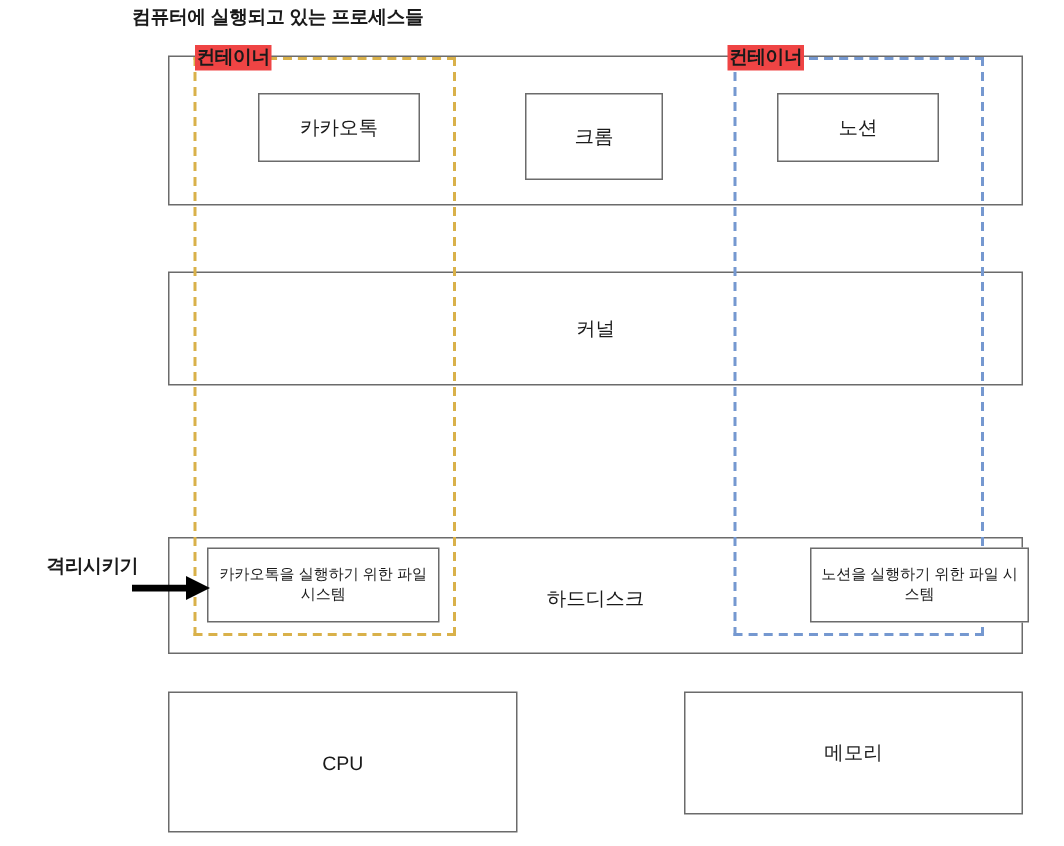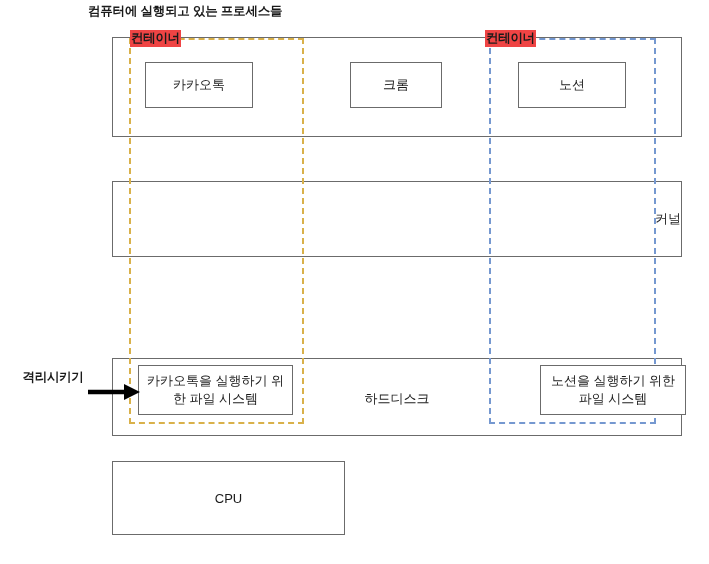--- a/index.html
+++ b/index.html
@@ -44,21 +44,21 @@
   #process-layer  { left: 112px; top: 37px;  width: 570px; height: 100px; }
   #kernel-layer   { left: 112px; top: 181px; width: 570px; height: 76px;  }
   #disk-layer     { left: 112px; top: 358px; width: 570px; height: 78px;  }
 
   .layer-label {
     position: absolute;
     font-size: 13px;
     color: #1a1a1a;
     white-space: nowrap;
   }
-  #kernel-label { left: 0; right: 0; top: 28px; text-align: right; }
+  #kernel-label { left: 0; right: 0; top: 28px; text-align: center; }
   #disk-label   { left: 0; right: 0; top: 31px; text-align: center; }
 
   
   .container-frame {
     position: absolute;
     box-sizing: border-box;
     background: transparent;
     border-style: dashed;
     border-width: 2.6px;
   }
@@ -91,70 +91,70 @@
     box-sizing: border-box;
     border: 1.3px solid #6b6b6b;
     background: #ffffff;
     display: flex;
     align-items: center;
     justify-content: center;
     font-size: 13px;
     color: #1a1a1a;
     white-space: nowrap;
   }
-  #app-kakao  { left: 145px; top: 62px; width: 108px; height: 46px; }
-  #app-chrome { left: 350px; top: 62px; width: 92px;  height: 46px; }
+  #app-kakao  { left: 172px; top: 62px; width: 108px; height: 46px; }
+  #app-chrome { left: 350px; top: 62px; width: 92px;  height: 58px; }
   #app-notion { left: 518px; top: 62px; width: 108px; height: 46px; font-family: Liberation Serif, serif; }
 
   
   .fs-box {
     position: absolute;
     box-sizing: border-box;
     border: 1.3px solid #6b6b6b;
     background: #ffffff;
     display: flex;
     align-items: center;
     justify-content: center;
     text-align: center;
-    font-size: 13px;
+    font-size: 10px;
     line-height: 1.35;
     color: #1a1a1a;
     padding: 0 3px;
   }
   #fs-kakao  { left: 138px; top: 365px; width: 155px; height: 50px; }
   #fs-notion { left: 500px; top: 365px; width: 146px; height: 50px; margin-left: 40px; }
 
   
   .hw-box {
     position: absolute;
     box-sizing: border-box;
     border: 1.3px solid #6b6b6b;
     background: #ffffff;
     display: flex;
     align-items: center;
     justify-content: center;
     font-size: 13px;
     color: #1a1a1a;
     white-space: nowrap;
   }
-  #hw-cpu    { left: 112px; top: 461px; width: 233px; height: 74px; }
+  #hw-cpu    { left: 112px; top: 461px; width: 233px; height: 94px; }
   #hw-memory { left: 456px; top: 461px; width: 226px; height: 82px; }
 
   
   #isolate-label {
     position: absolute;
     left: 14px;
     top: 368px;
     width: 78px;
     font-size: 12.5px;
     font-weight: bold;
     letter-spacing: -0.3px;
     line-height: 1.5;
     color: #1a1a1a;
-    text-align: center;
+    text-align: right;
   }
   #isolate-arrow {
     position: absolute;
     left: 88px;
     top: 381px;
     width: 52px;
     height: 22px;
   }
 </style>
 </head>
@@ -181,20 +181,21 @@
   <div class="container-label" id="container-label-notion">컨테이너</div>
 
   <div class="app-box" id="app-kakao">카카오톡</div>
   <div class="app-box" id="app-chrome">크롬</div>
   <div class="app-box" id="app-notion">노션</div>
 
   <div class="fs-box" id="fs-kakao">카카오톡을 실행하기 위한 파일 시스템</div>
   <div class="fs-box" id="fs-notion">노션을 실행하기 위한 파일 시스템</div>
 
   <div class="hw-box" id="hw-cpu">CPU</div>
+  <div class="hw-box" id="hw-memory">메모리</div>
 
   <div id="isolate-label">격리시키기</div>
 
   <svg id="isolate-arrow" viewBox="0 0 52 22" xmlns="http://www.w3.org/2000/svg">
     <line x1="0" y1="11" x2="38" y2="11" stroke="#000000" stroke-width="4.5"></line>
     <polygon points="36,3 52,11 36,19" fill="#000000"></polygon>
   </svg>
 
 </div>
 

